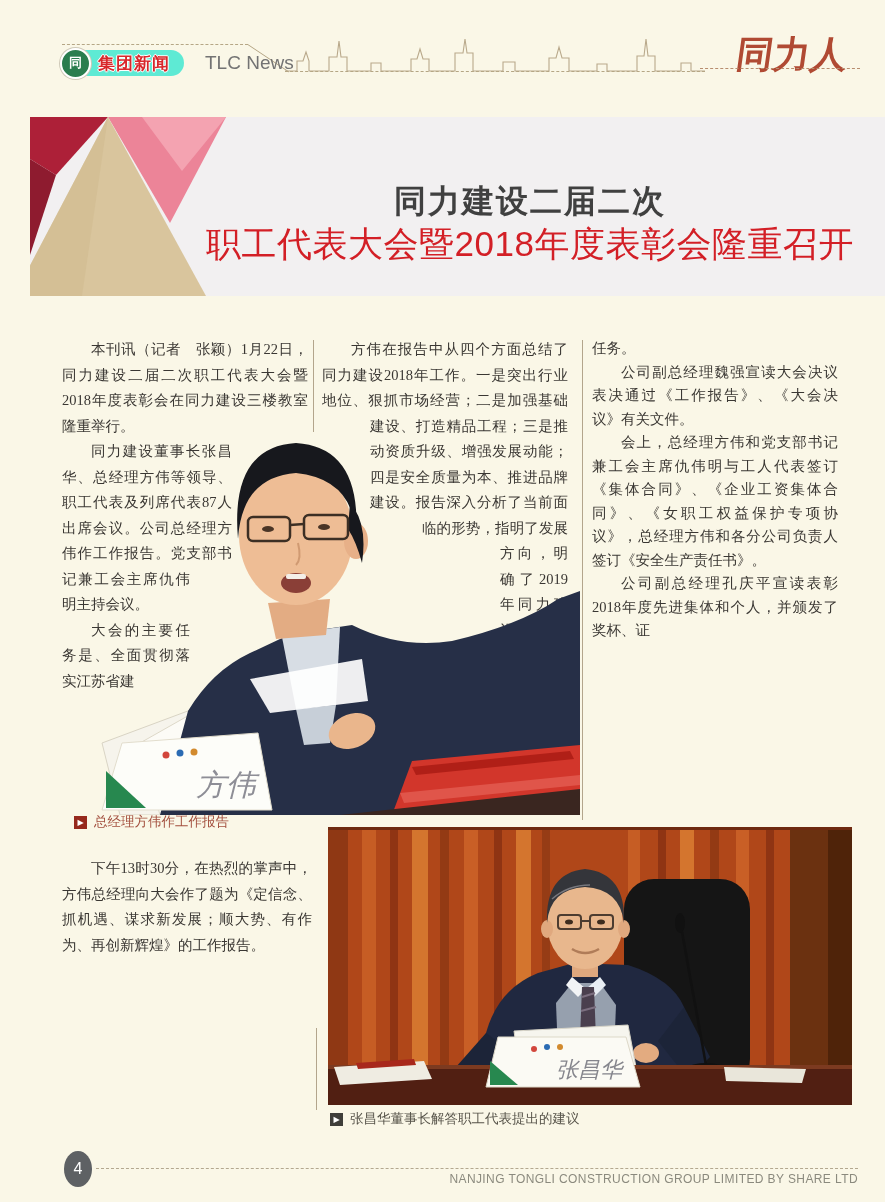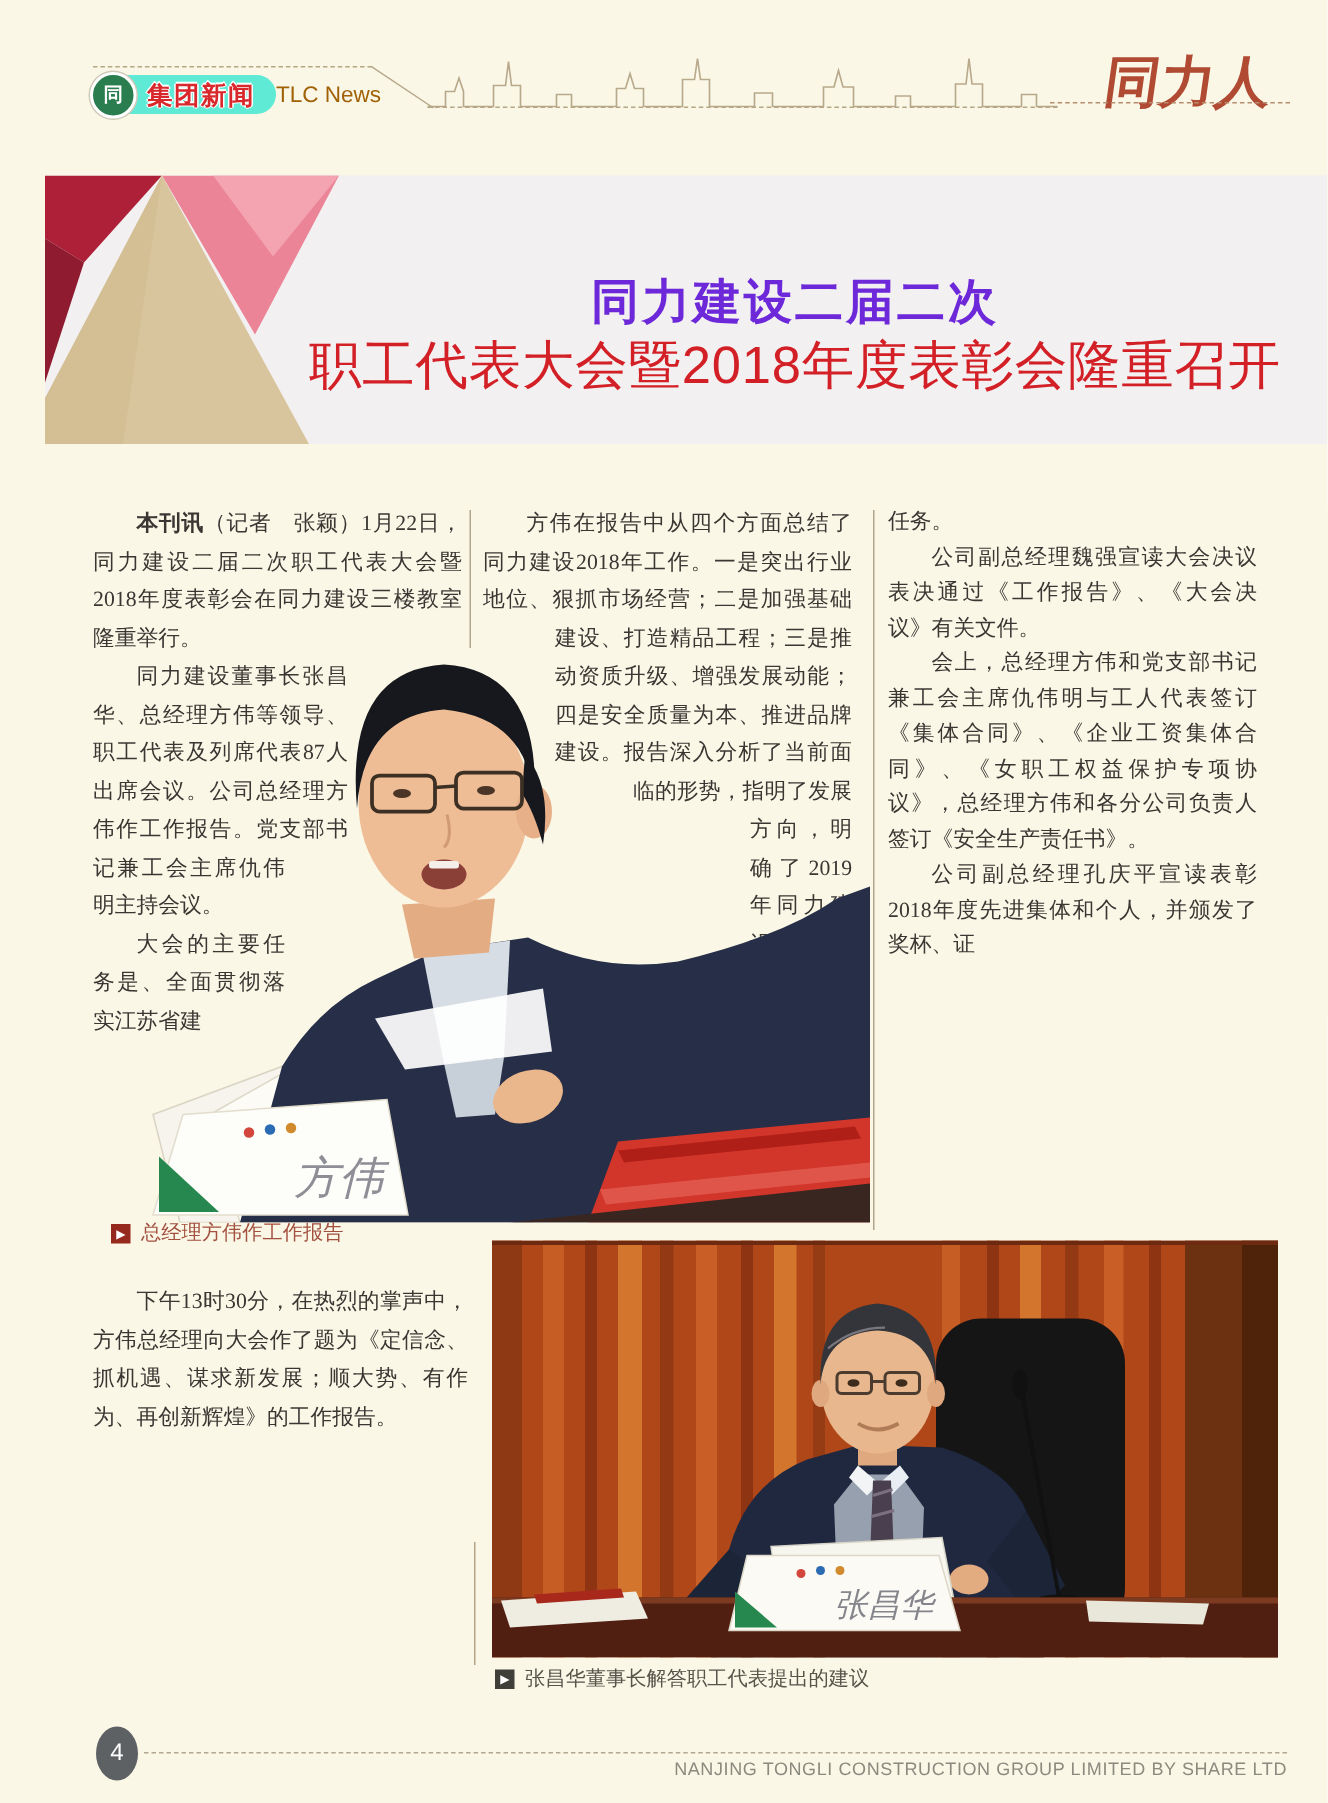--- a/index.html
+++ b/index.html
@@ -12,41 +12,41 @@
   .skyline{position:absolute;left:285px;top:32px;}
   .skyline-base{position:absolute;left:285px;top:71px;width:420px;border-top:1px dashed #b5a685;}
   .badge-wrap{position:absolute;left:60px;top:48px;height:30px;display:flex;align-items:center;}
   .badge-circle{width:27px;height:27px;border-radius:50%;background:#2a7d4f;border:2px solid #fff;
         box-shadow:0 0 0 1px #cfc9b8;color:#fff;font-size:13px;font-weight:bold;
         display:flex;align-items:center;justify-content:center;z-index:2;}
   .badge-pill{margin-left:-9px;background:#5eead4;border-radius:0 14px 14px 0;height:26px;
         padding:0 14px 0 16px;display:flex;align-items:center;}
   .badge-label{color:#d8282c;font-weight:bold;font-size:17px;letter-spacing:1px;
         text-shadow:-1px 0 #fff,1px 0 #fff,0 -1px #fff,0 1px #fff;}
-  .badge-sub{margin-left:0;color:#a16207;font-size:15px;font-family:"Liberation Sans",sans-serif;}
+  .badge-sub{margin-left:21px;color:#737373;font-size:19px;font-family:"Liberation Sans",sans-serif;}
   .masthead{position:absolute;left:722px;top:30px;width:140px;text-align:center;font-size:37px;
         font-weight:bold;color:#b04a33;transform:skewX(-8deg);font-family:"DejaVu Serif",serif;}
   .masthead-dash{position:absolute;left:700px;top:68px;width:160px;border-top:1px dashed #b78d6f;}
 
   
   .banner{position:absolute;left:30px;top:117px;width:855px;height:179px;background:#f2f0f1;}
   .tri-svg{position:absolute;left:0;top:0;}
   .title-box{position:absolute;left:160px;right:15px;top:64px;text-align:center;
         font-family:"Liberation Sans",sans-serif;}
-  .title1{font-size:32px;font-weight:600;color:#6d28d9;letter-spacing:2px;line-height:40px;}
+  .title1{font-size:32px;font-weight:600;color:#404040;letter-spacing:2px;line-height:40px;}
   .title2{font-size:35px;font-weight:400;color:#d31f26;letter-spacing:0.5px;line-height:46px;}
 
   
   .col{position:absolute;top:337px;font-size:14.5px;text-align:justify;color:#3a3733;}
   #col1{left:62px;width:246px;line-height:25.5px;}
   #col2{left:322px;width:246px;line-height:25.5px;}
   #col3{left:592px;width:246px;line-height:23.5px;}
   .col p{margin:0;text-indent:2em;}
   .col p.noindent{text-indent:0;}
-  .lead{font-weight:bold;}
+  .lead{font-weight:normal;}
   .shimR{float:right;clear:right;}
   .shimL{float:left;clear:left;}
   .vline{position:absolute;width:1px;background:#b3a58c;}
 
   .bottom-block{position:absolute;left:62px;top:856px;width:250px;font-size:14.5px;
         line-height:25.5px;text-align:justify;}
   .bottom-block p{margin:0;}
 
   
   .photo1{position:absolute;left:100px;top:413px;width:480px;height:402px;}

